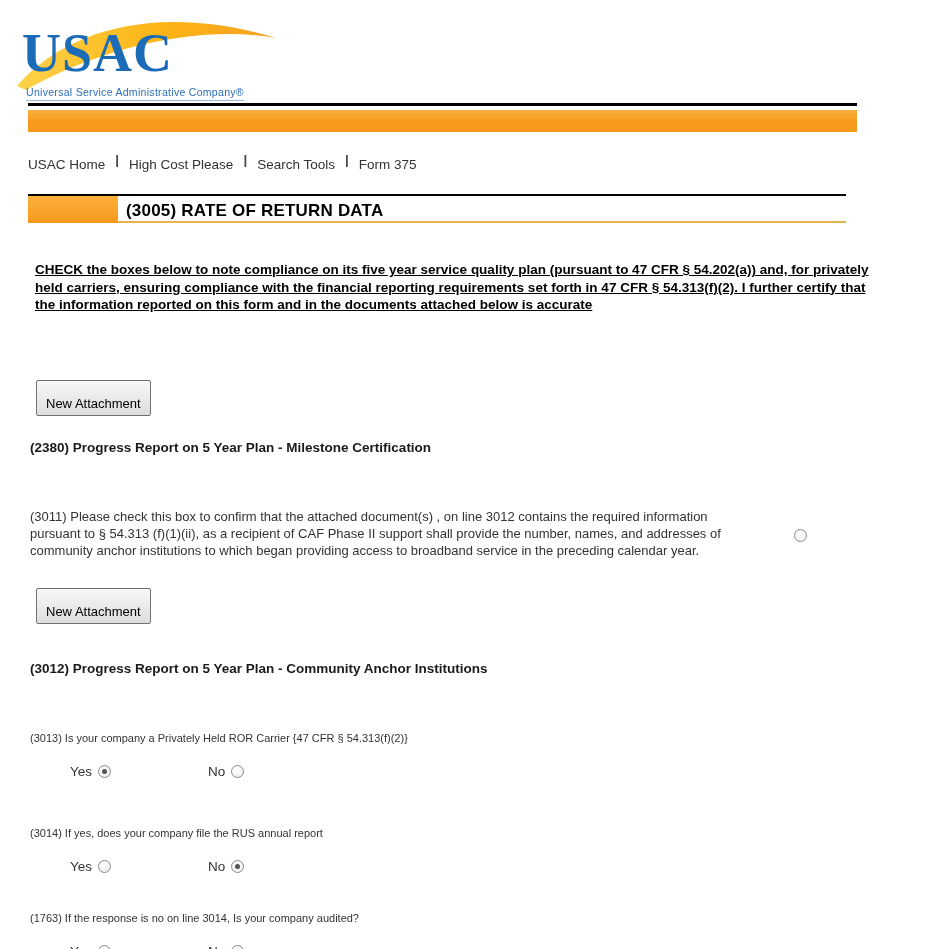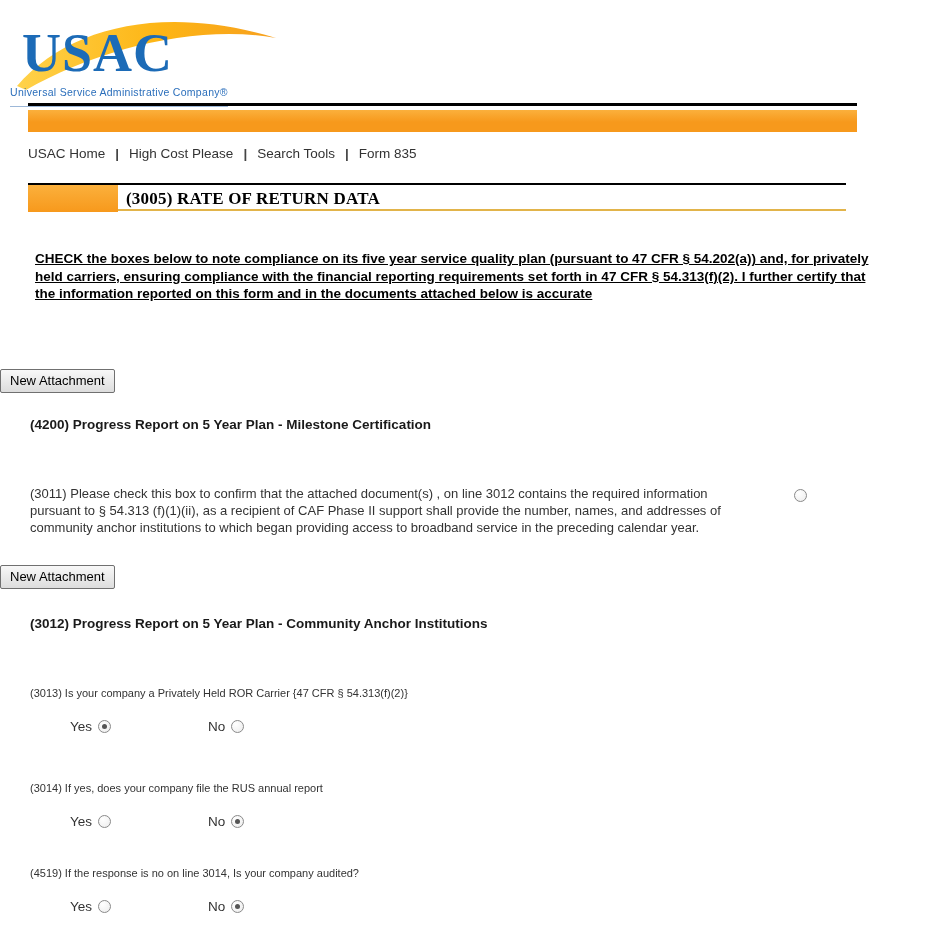--- a/index.html
+++ b/index.html
@@ -20,51 +20,51 @@
   .logo-text {
     position: absolute; left: 12px; top: 22px;
     font-family: "Liberation Serif", serif;
     font-weight: bold;
     font-size: 54px;
     letter-spacing: 1px;
     color: #1c6bb7;
     line-height: 1;
   }
   .logo-tagline {
-    position: absolute; left: 0; top: 82px;
+    position: absolute; left: 16px; top: 82px;
     font-size: 10.5px;
     color: #2a6ebb;
     letter-spacing: 0.3px;
     white-space: nowrap;
     border-bottom: 1px solid #9db8d8;
-    padding-bottom: 8px;
+    padding-bottom: 2px;
   }
 
   .rule-black { margin-left: 28px; width: 829px; height: 3px; background: #000; }
   .orange-bar {
     margin: 4px 0 0 28px;
     width: 829px; height: 22px;
     background: linear-gradient(180deg, #fbb03c 0%, #f7991c 55%, #f7991c 100%);
   }
 
   
   .breadcrumb {
     margin: 14px 0 0 28px;
     font-size: 13.5px;
     color: #333;
     display: flex;
     align-items: center;
   }
-  .breadcrumb a { color: #333; text-decoration: none; cursor: pointer; }
+  .breadcrumb a { color: #333; text-decoration: none; cursor: pointer; margin-top: 11px; }
   .breadcrumb .sep { margin: 0 10px; color: #444; font-weight: bold; }
 
   
   .title-wrap { margin: 22px 0 0 28px; width: 818px; }
   .title-topline { width: 100%; height: 2px; background: #000; }
-  .title-row { display: flex; align-items: flex-start; font-family: Liberation Serif, serif; }
+  .title-row { display: flex; align-items: center; }
   .orange-block {
     width: 90px; height: 27px;
     background: linear-gradient(180deg, #fbb03c, #f7991c);
   }
   .title-text-area {
     flex: 1;
     border-bottom: 2px solid #e2b44a;
     padding: 4px 0 0 8px;
     font-size: 17px;
     font-weight: bold;
@@ -76,44 +76,46 @@
     margin: 38px 28px 0 35px;
     max-width: 838px;
     font-weight: bold;
     font-size: 13.5px;
     line-height: 1.3;
     text-decoration: underline;
   }
 
   .btn {
     display: inline-block;
+    margin-left: 36px;
     font-family: "Liberation Sans", sans-serif;
     font-size: 13px;
     color: #000;
     background: linear-gradient(180deg, #f8f8f8, #dddddd);
     border: 1px solid #707070;
     border-radius: 2px;
-    padding: 3px 9px 4px 9px;
+    padding: 15px 9px 4px 9px;
     cursor: pointer;
   }
   .btn-1 { margin-top: 66px; }
   .btn-2 { margin-top: 28px; }
 
   .attach-heading {
     margin: 22px 0 0 30px;
     font-weight: bold;
     font-size: 13.5px;
     line-height: 1.45;
     color: #1a1a1a;
   }
-  .attach-heading-2 { margin-top: 25px; }
+  .attach-heading-2 { margin-top: 35px; }
 
   .q3011-row {
     margin: 52px 0 0 30px;
     display: flex;
+    align-items: center;
   }
   .q3011-text {
     width: 698px;
     font-size: 13px;
     color: #333;
     line-height: 1.3;
   }
   .q3011-radio-cell { margin-left: 66px; }
 
   .question {
@@ -182,40 +184,40 @@
 <div class="orange-bar"></div>
 
 
 <nav class="breadcrumb">
   <a>USAC Home</a>
   <span class="sep">|</span>
   <a>High Cost Please</a>
   <span class="sep">|</span>
   <a>Search Tools</a>
   <span class="sep">|</span>
-  <a>Form 835</a>
+  <a>Form 375</a>
 </nav>
 
 
 <div class="title-wrap">
   <div class="title-topline"></div>
   <div class="title-row">
     <div class="orange-block"></div>
     <h1 class="title-text-area">(3005) RATE OF RETURN DATA</h1>
   </div>
 </div>
 
 
 <p class="intro">CHECK the boxes below to note compliance on its five year service quality plan (pursuant to 47 CFR § 54.202(a)) and, for privately held carriers, ensuring compliance with the financial reporting requirements set forth in 47 CFR § 54.313(f)(2). I further certify that the information reported on this form and in the documents attached below is accurate</p>
 
 
 <button class="btn btn-1" type="button">New Attachment</button>
 
 <div class="attach-heading">
-  <div>(4200) Progress Report on 5 Year Plan - Milestone Certification</div>
+  <div>(2380) Progress Report on 5 Year Plan - Milestone Certification</div>
 </div>
 
 
 <div class="q3011-row">
   <p class="q3011-text">(3011) Please check this box to confirm that the attached document(s) , on line 3012 contains the required information pursuant to § 54.313 (f)(1)(ii), as a recipient of CAF Phase II support shall provide the number, names, and addresses of community anchor institutions to which began providing access to broadband service in the preceding calendar year.</p>
   <span class="q3011-radio-cell">
     <input type="radio" name="q3011" id="q3011-radio" style="">
   </span>
 </div>
 
@@ -238,21 +240,21 @@
 
 <p class="question question-3014">(3014) If yes, does your company file the RUS annual report</p>
 <div class="radio-row">
   <label for="q3014-yes">Yes</label>
   <input type="radio" name="q3014" id="q3014-yes" style="">
   <label for="q3014-no" class="opt-no">No</label>
   <input type="radio" name="q3014" id="q3014-no" checked="" style="">
 </div>
 
 
-<p class="question question-3018">(4519) If the response is no on line 3014, Is your company audited?</p>
+<p class="question question-3018">(1763) If the response is no on line 3014, Is your company audited?</p>
 <div class="radio-row">
   <label for="q3018-yes">Yes</label>
   <input type="radio" name="q3018" id="q3018-yes" style="">
   <label for="q3018-no" class="opt-no">No</label>
   <input type="radio" name="q3018" id="q3018-no" checked="" style="">
 </div>
 
 
 
 

